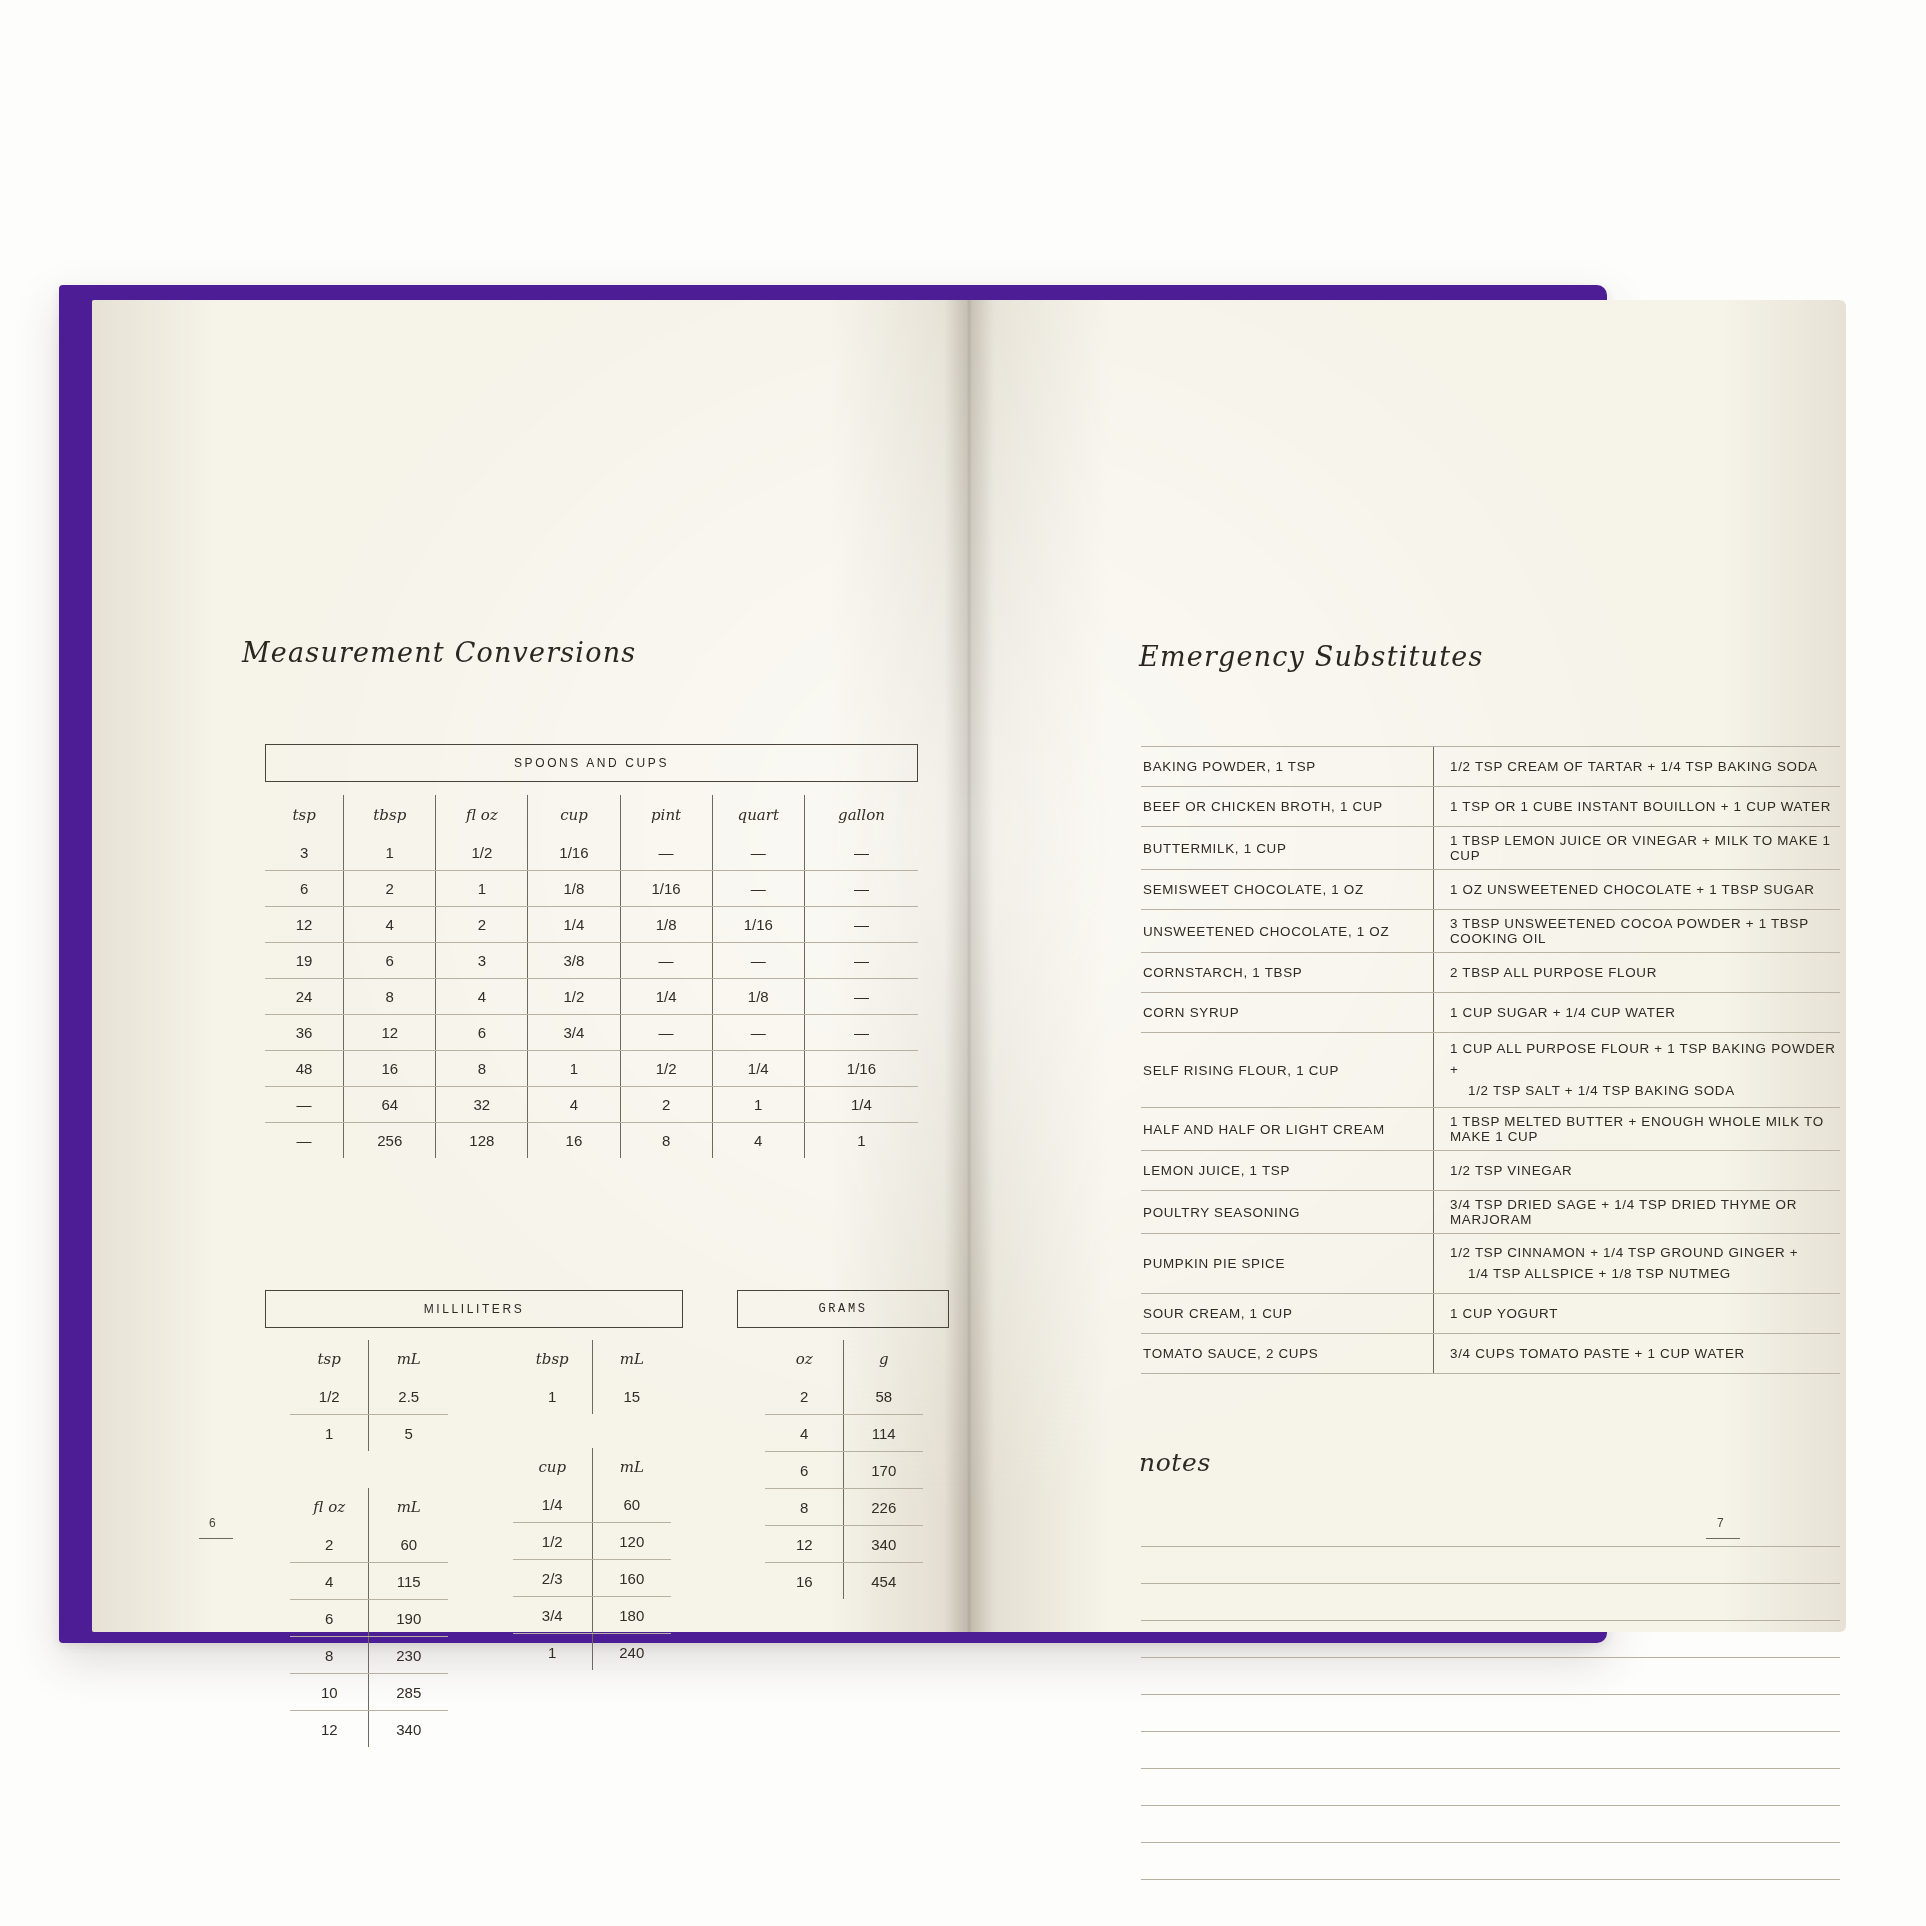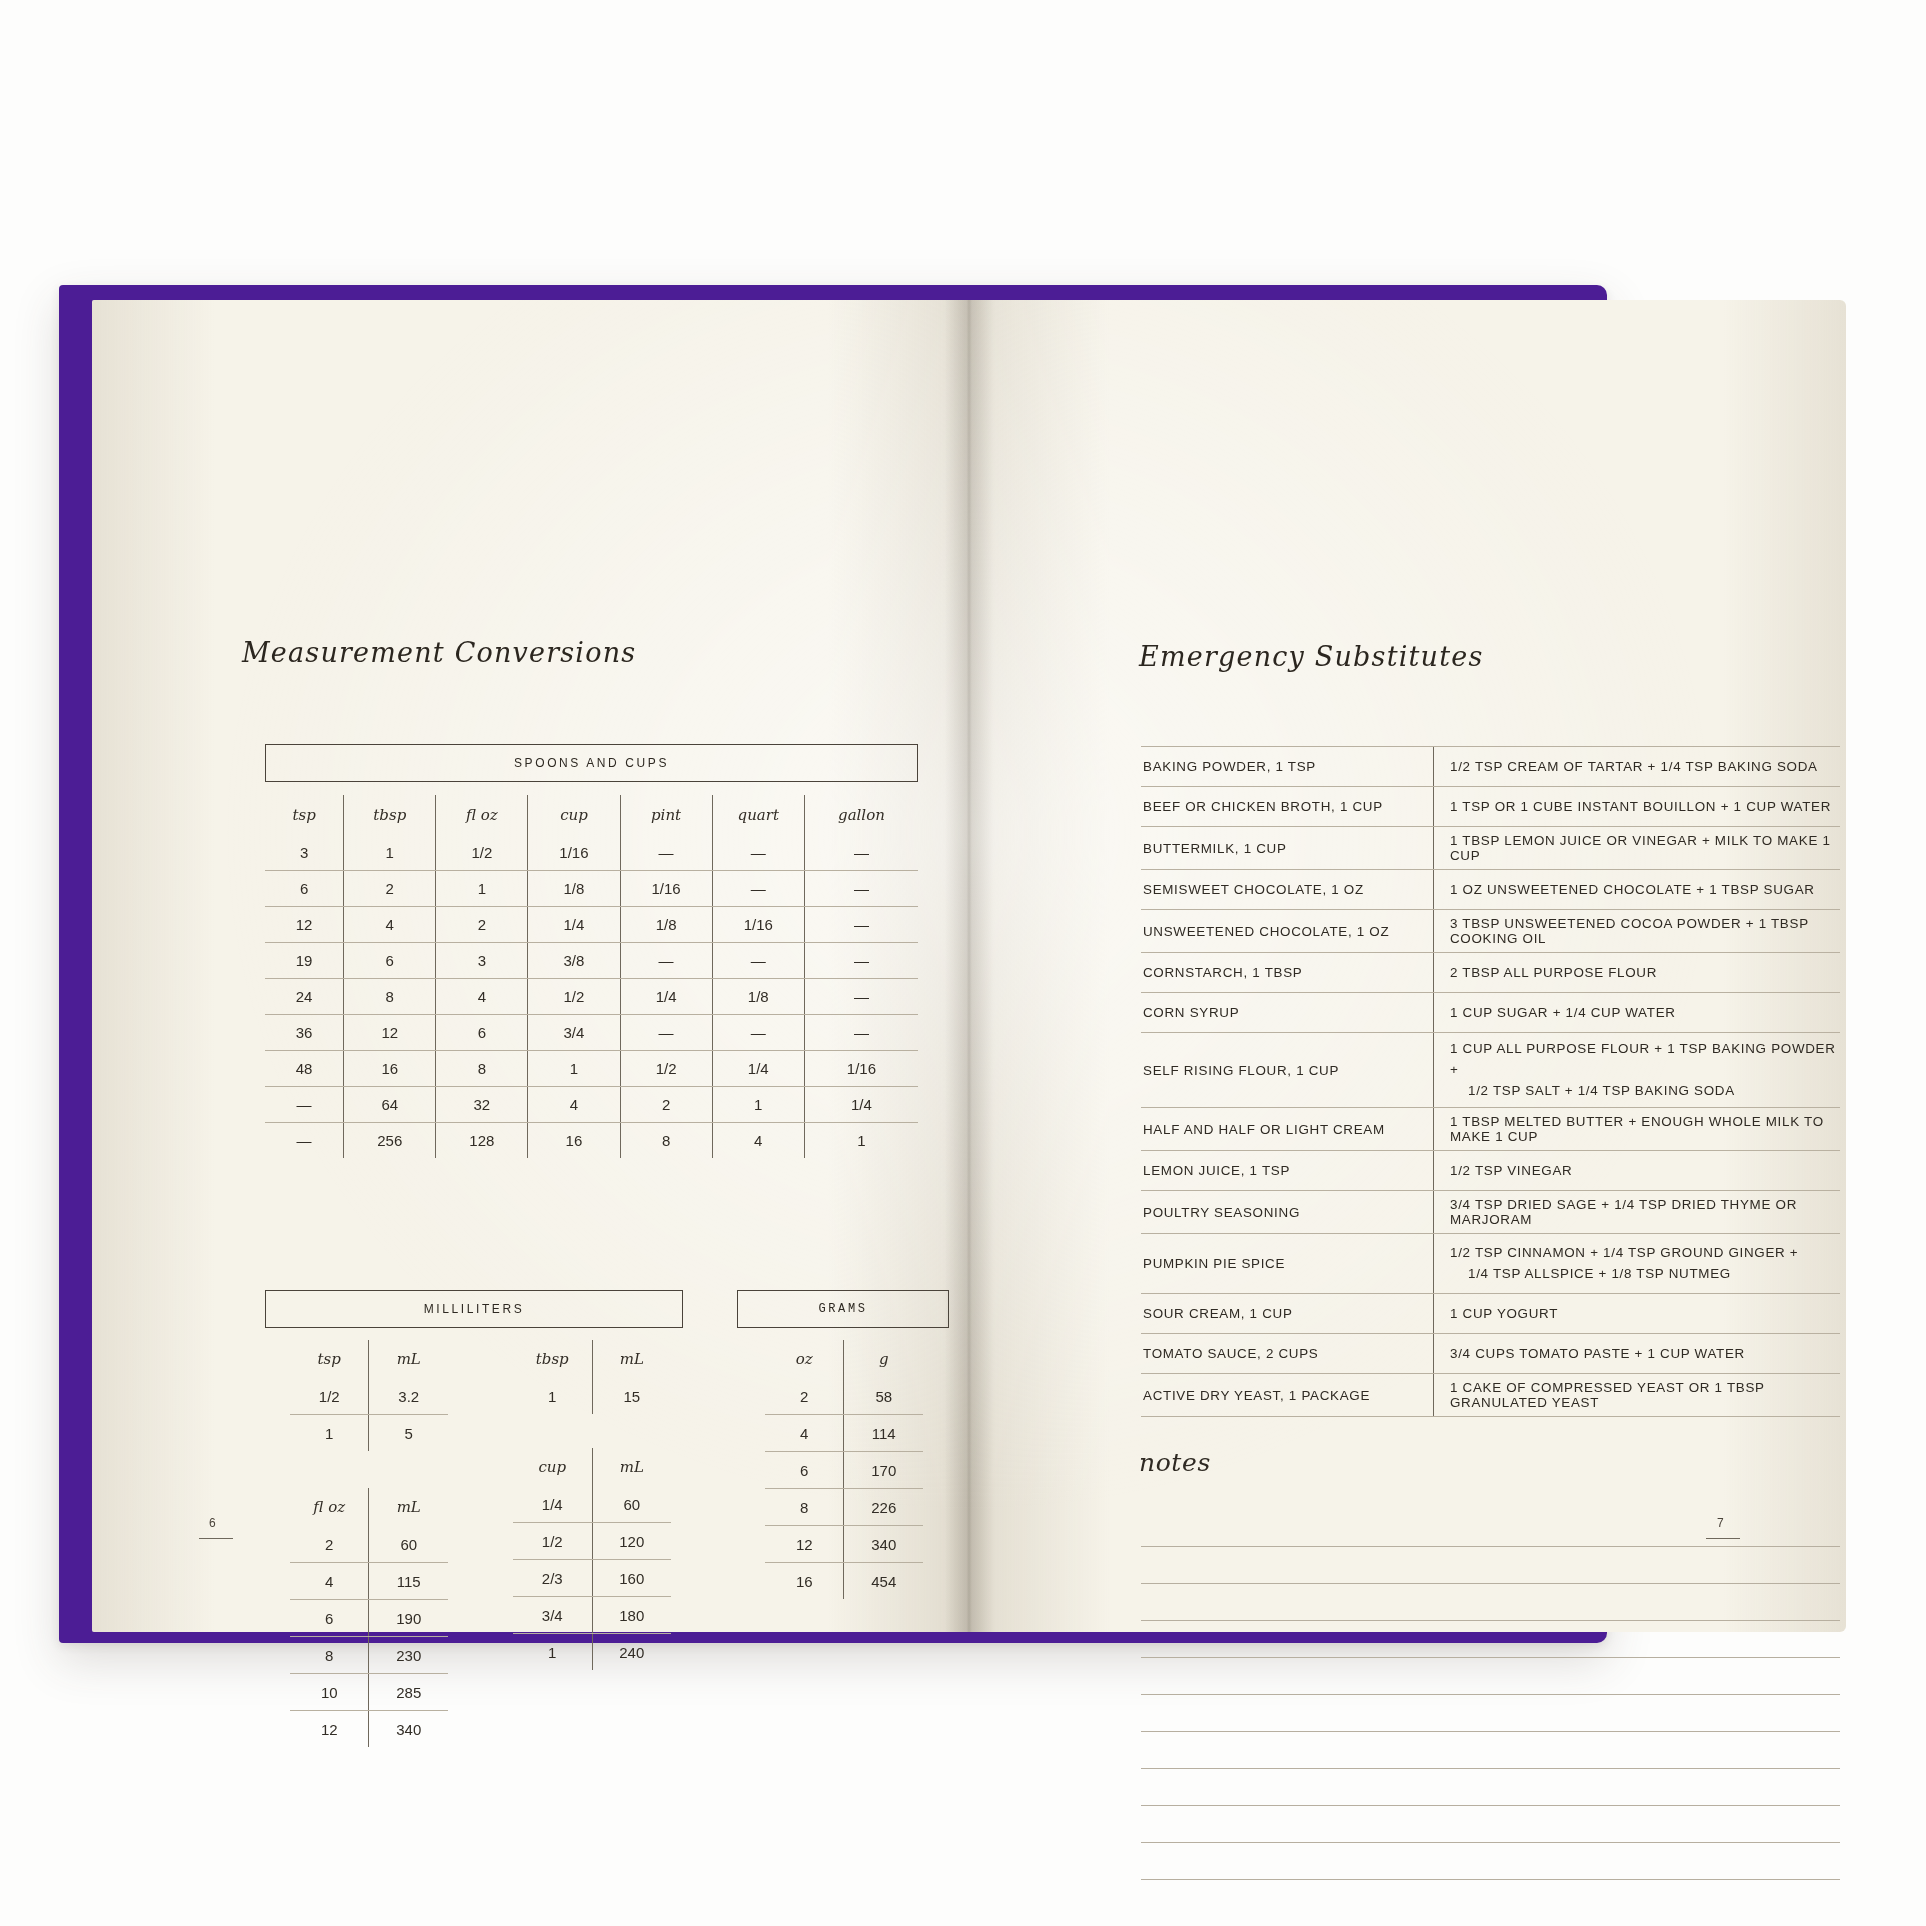--- a/index.html
+++ b/index.html
@@ -372,21 +372,21 @@
           <table class="mini" style="left:198px; top:1040px; width:158px;">
             <thead>
                 <tr>
               <td style="width:79px">tsp</td>
               <td style="width:79px">mL</td>
             </tr>
               </thead>
             <tbody>
               <tr>
                   <td>1/2</td>
-                  <td>3.2</td>
+                  <td>2.5</td>
                 </tr>
               <tr>
                   <td>1</td>
                   <td>5</td>
                 </tr>
             </tbody>
           </table>
 
           <table class="mini" style="left:198px; top:1188px; width:158px;">
             <thead>
@@ -577,24 +577,20 @@
               </div>
             </div>
             <div class="subs-row">
               <div class="col-a">SOUR CREAM, 1 CUP</div>
               <div class="col-b">1 CUP YOGURT</div>
             </div>
             <div class="subs-row">
               <div class="col-a">TOMATO SAUCE, 2 CUPS</div>
               <div class="col-b">3/4 CUPS TOMATO PASTE + 1 CUP WATER</div>
             </div>
-            <div class="subs-row">
-              <div class="col-a">ACTIVE DRY YEAST, 1 PACKAGE</div>
-              <div class="col-b">1 CAKE OF COMPRESSED YEAST OR 1 TBSP GRANULATED YEAST</div>
-            </div>
           </div>
 
           <div class="script" id="notes-title" style="left:170px; top:1148px; font-size:25px;">notes</div>
 
           <div class="notes-lines" style="left:172px; top:1210px; width:699px;">
             <div class="note-line"></div>
             <div class="note-line"></div>
             <div class="note-line"></div>
             <div class="note-line"></div>
             <div class="note-line"></div>

